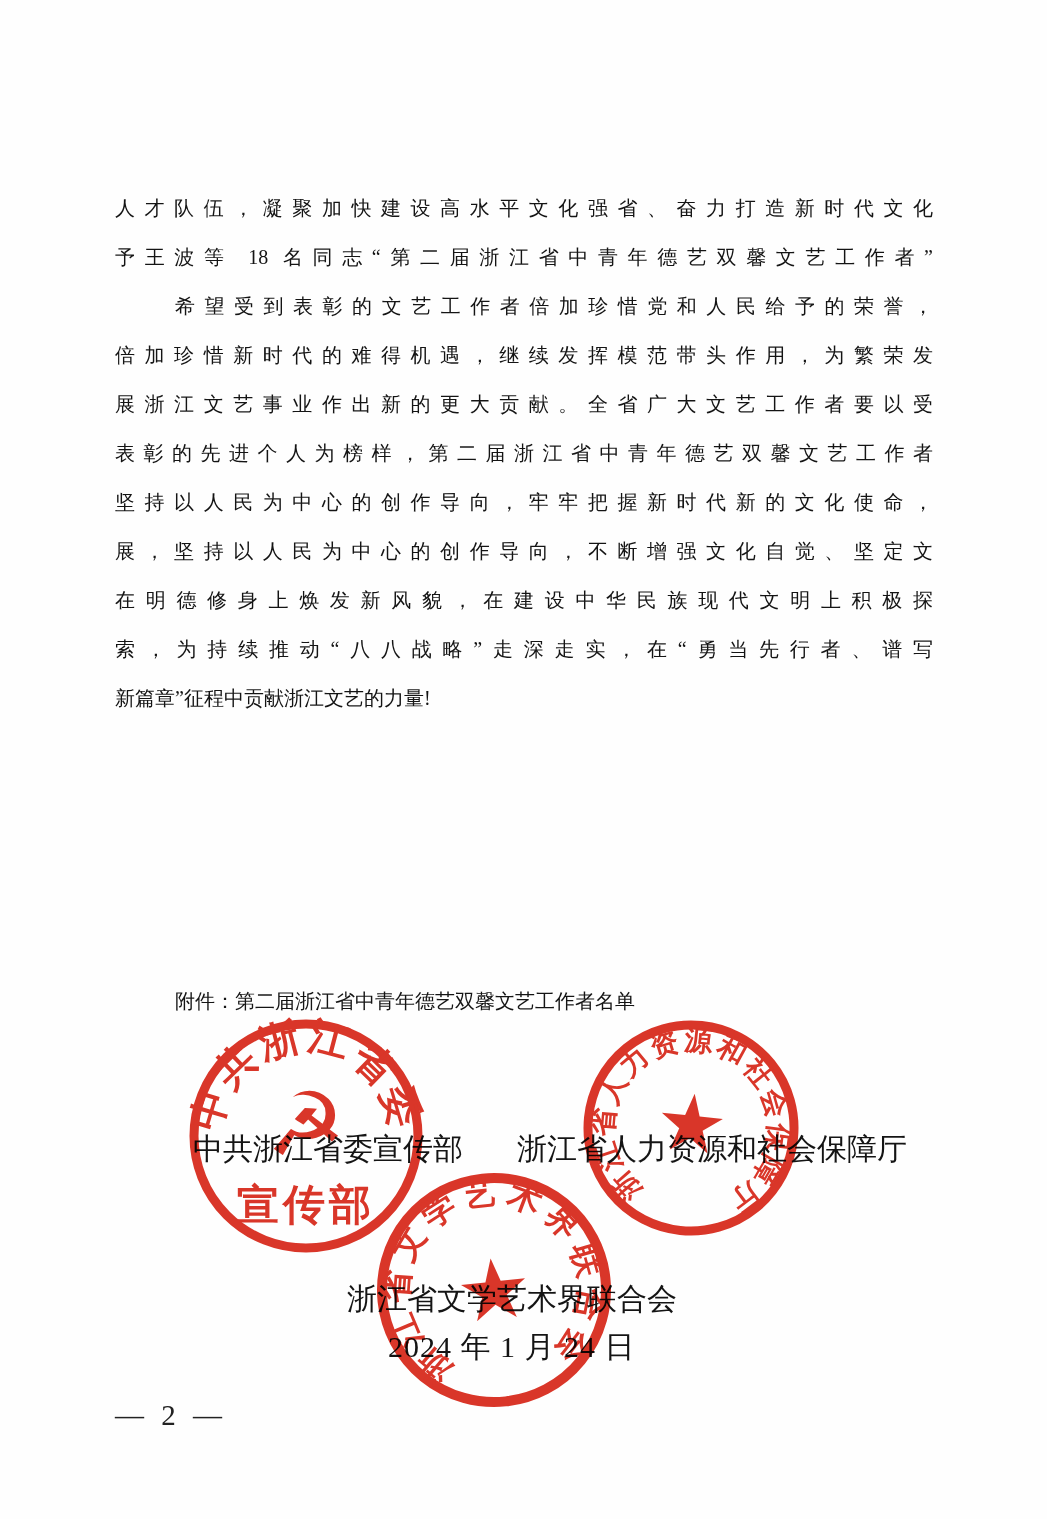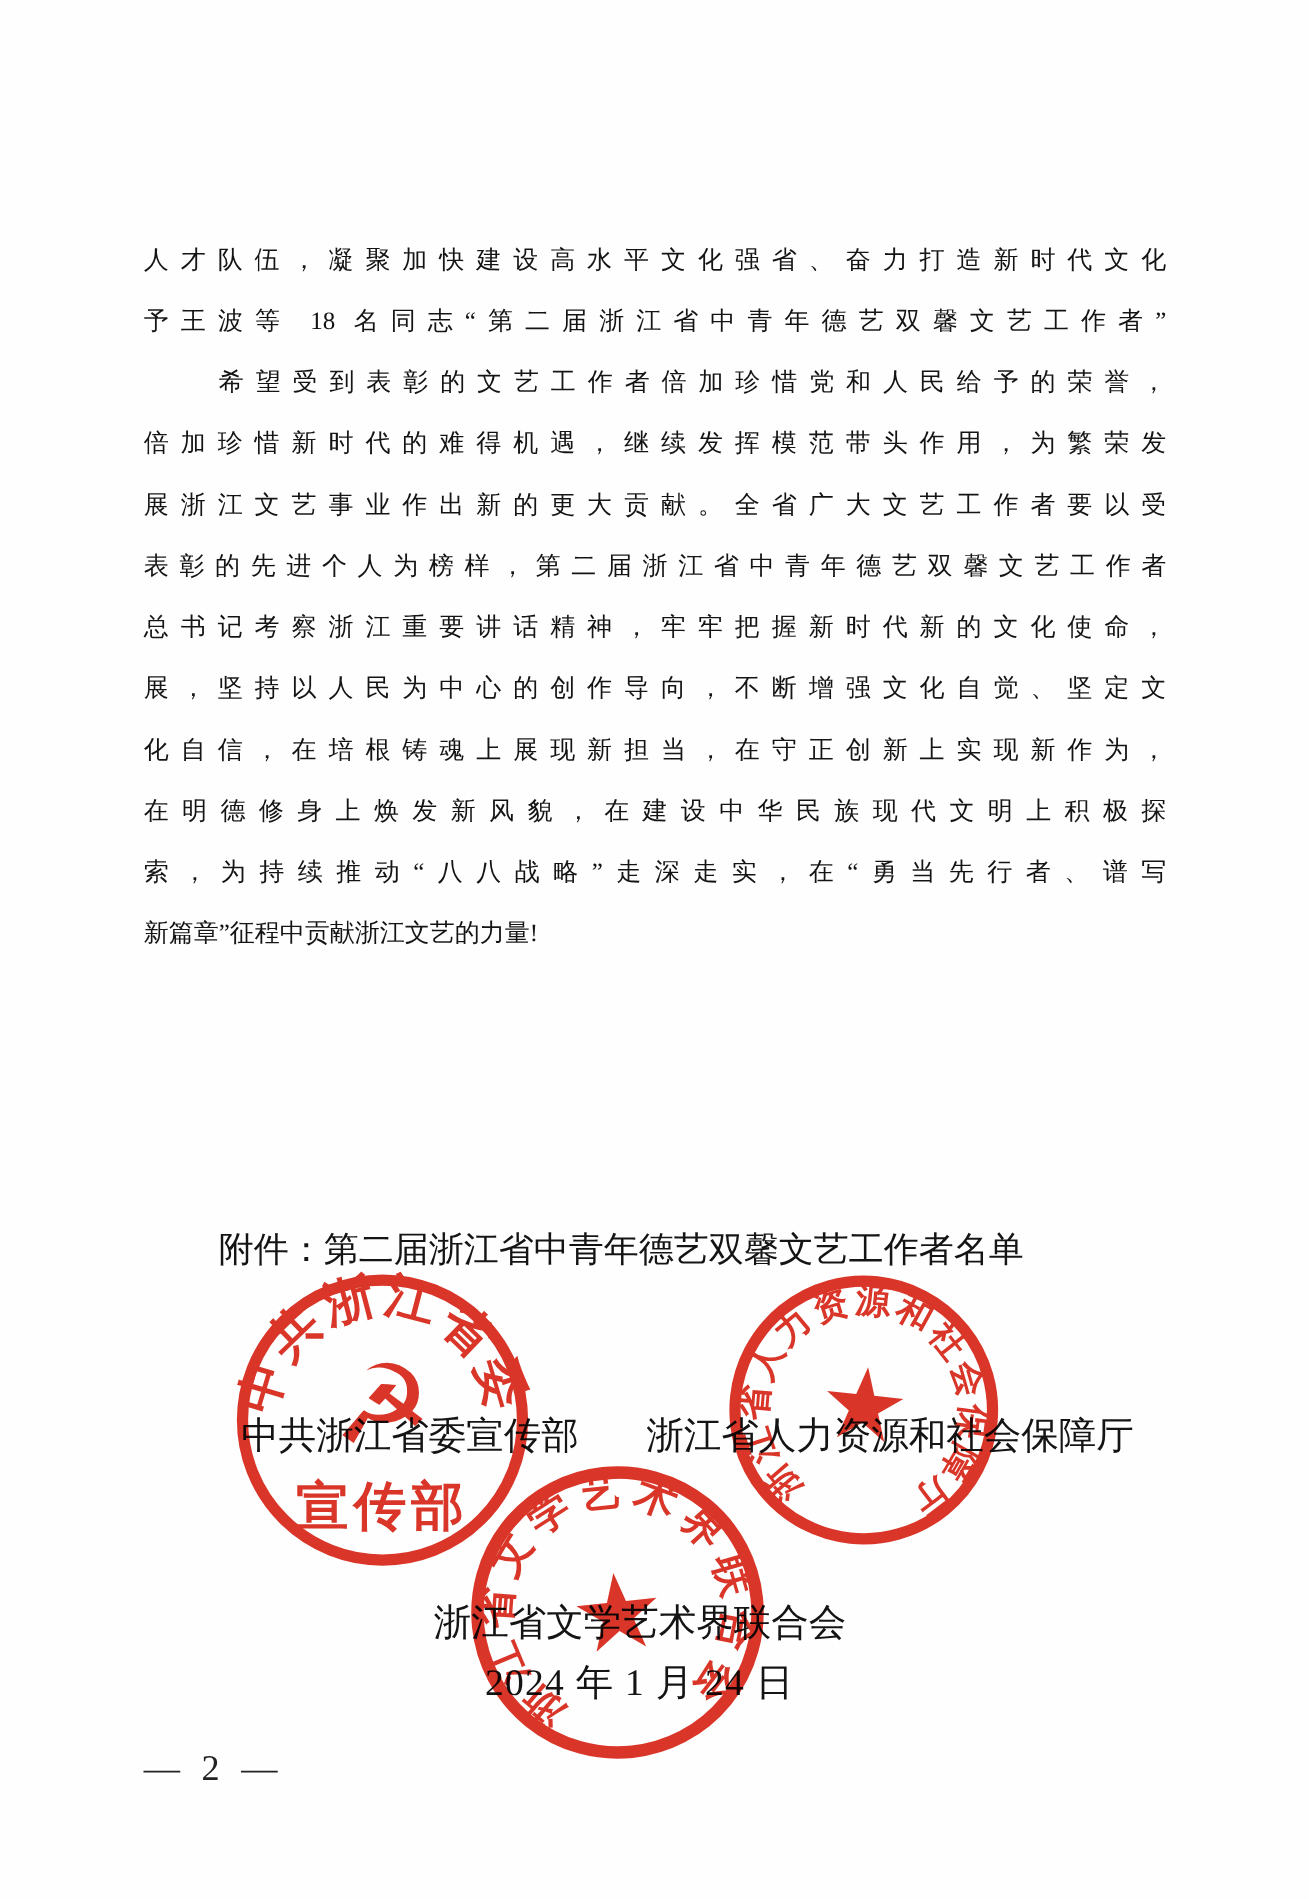--- a/index.html
+++ b/index.html
@@ -18,21 +18,21 @@
   }
   .doc-body .line{
     height:49px; white-space:nowrap;
     text-align:justify; text-align-last:justify;
   }
   .doc-body .line.para-end{ text-align-last:left; }
   .doc-body .line.indent{ text-indent:60px; }
 
   .attachment{
     position:absolute; left:175px; top:984px;
-    font-size:28px; line-height:34px; white-space:nowrap;
+    font-size:20px; line-height:34px; white-space:nowrap;
   }
 
   .sig{ position:absolute; font-size:30px; line-height:34px; white-space:nowrap; z-index:1; }
   .sig-left  { left:193px; top:1132px; }
   .sig-right { left:517px; top:1132px; }
   .sig-center{ left:347px; top:1282px; }
   .sig-date  { left:388px; top:1330px; letter-spacing:1px; }
 
   .page-num{
     position:absolute; left:115px; top:1398px;
@@ -55,23 +55,22 @@
 
 <div class="page">
 
   <div class="doc-body">
     <div class="line">人才队伍，凝聚加快建设高水平文化强省、奋力打造新时代文化</div>
     <div class="line">予王波等 18 名同志“第二届浙江省中青年德艺双馨文艺工作者”</div>
     <div class="line indent">希望受到表彰的文艺工作者倍加珍惜党和人民给予的荣誉，</div>
     <div class="line">倍加珍惜新时代的难得机遇，继续发挥模范带头作用，为繁荣发</div>
     <div class="line">展浙江文艺事业作出新的更大贡献。全省广大文艺工作者要以受</div>
     <div class="line">表彰的先进个人为榜样，第二届浙江省中青年德艺双馨文艺工作者</div>
-    <div class="line">总书记考察浙江重要讲话精神，牢牢把握新时代新的文化使命，</div>
+    <div class="line">坚持以人民为中心的创作导向，牢牢把握新时代新的文化使命，</div>
     <div class="line">展，坚持以人民为中心的创作导向，不断增强文化自觉、坚定文</div>
-    <div class="line">化自信，在培根铸魂上展现新担当，在守正创新上实现新作为，</div>
     <div class="line">在明德修身上焕发新风貌，在建设中华民族现代文明上积极探</div>
     <div class="line">索，为持续推动“八八战略”走深走实，在“勇当先行者、谱写</div>
     <div class="line para-end">新篇章”征程中贡献浙江文艺的力量!</div>
   </div>
 
   <div class="attachment">附件：第二届浙江省中青年德艺双馨文艺工作者名单</div>
 
   <div class="sig sig-left">中共浙江省委宣传部</div>
   <div class="sig sig-right">浙江省人力资源和社会保障厅</div>
   <div class="sig sig-center">浙江省文学艺术界联合会</div>

